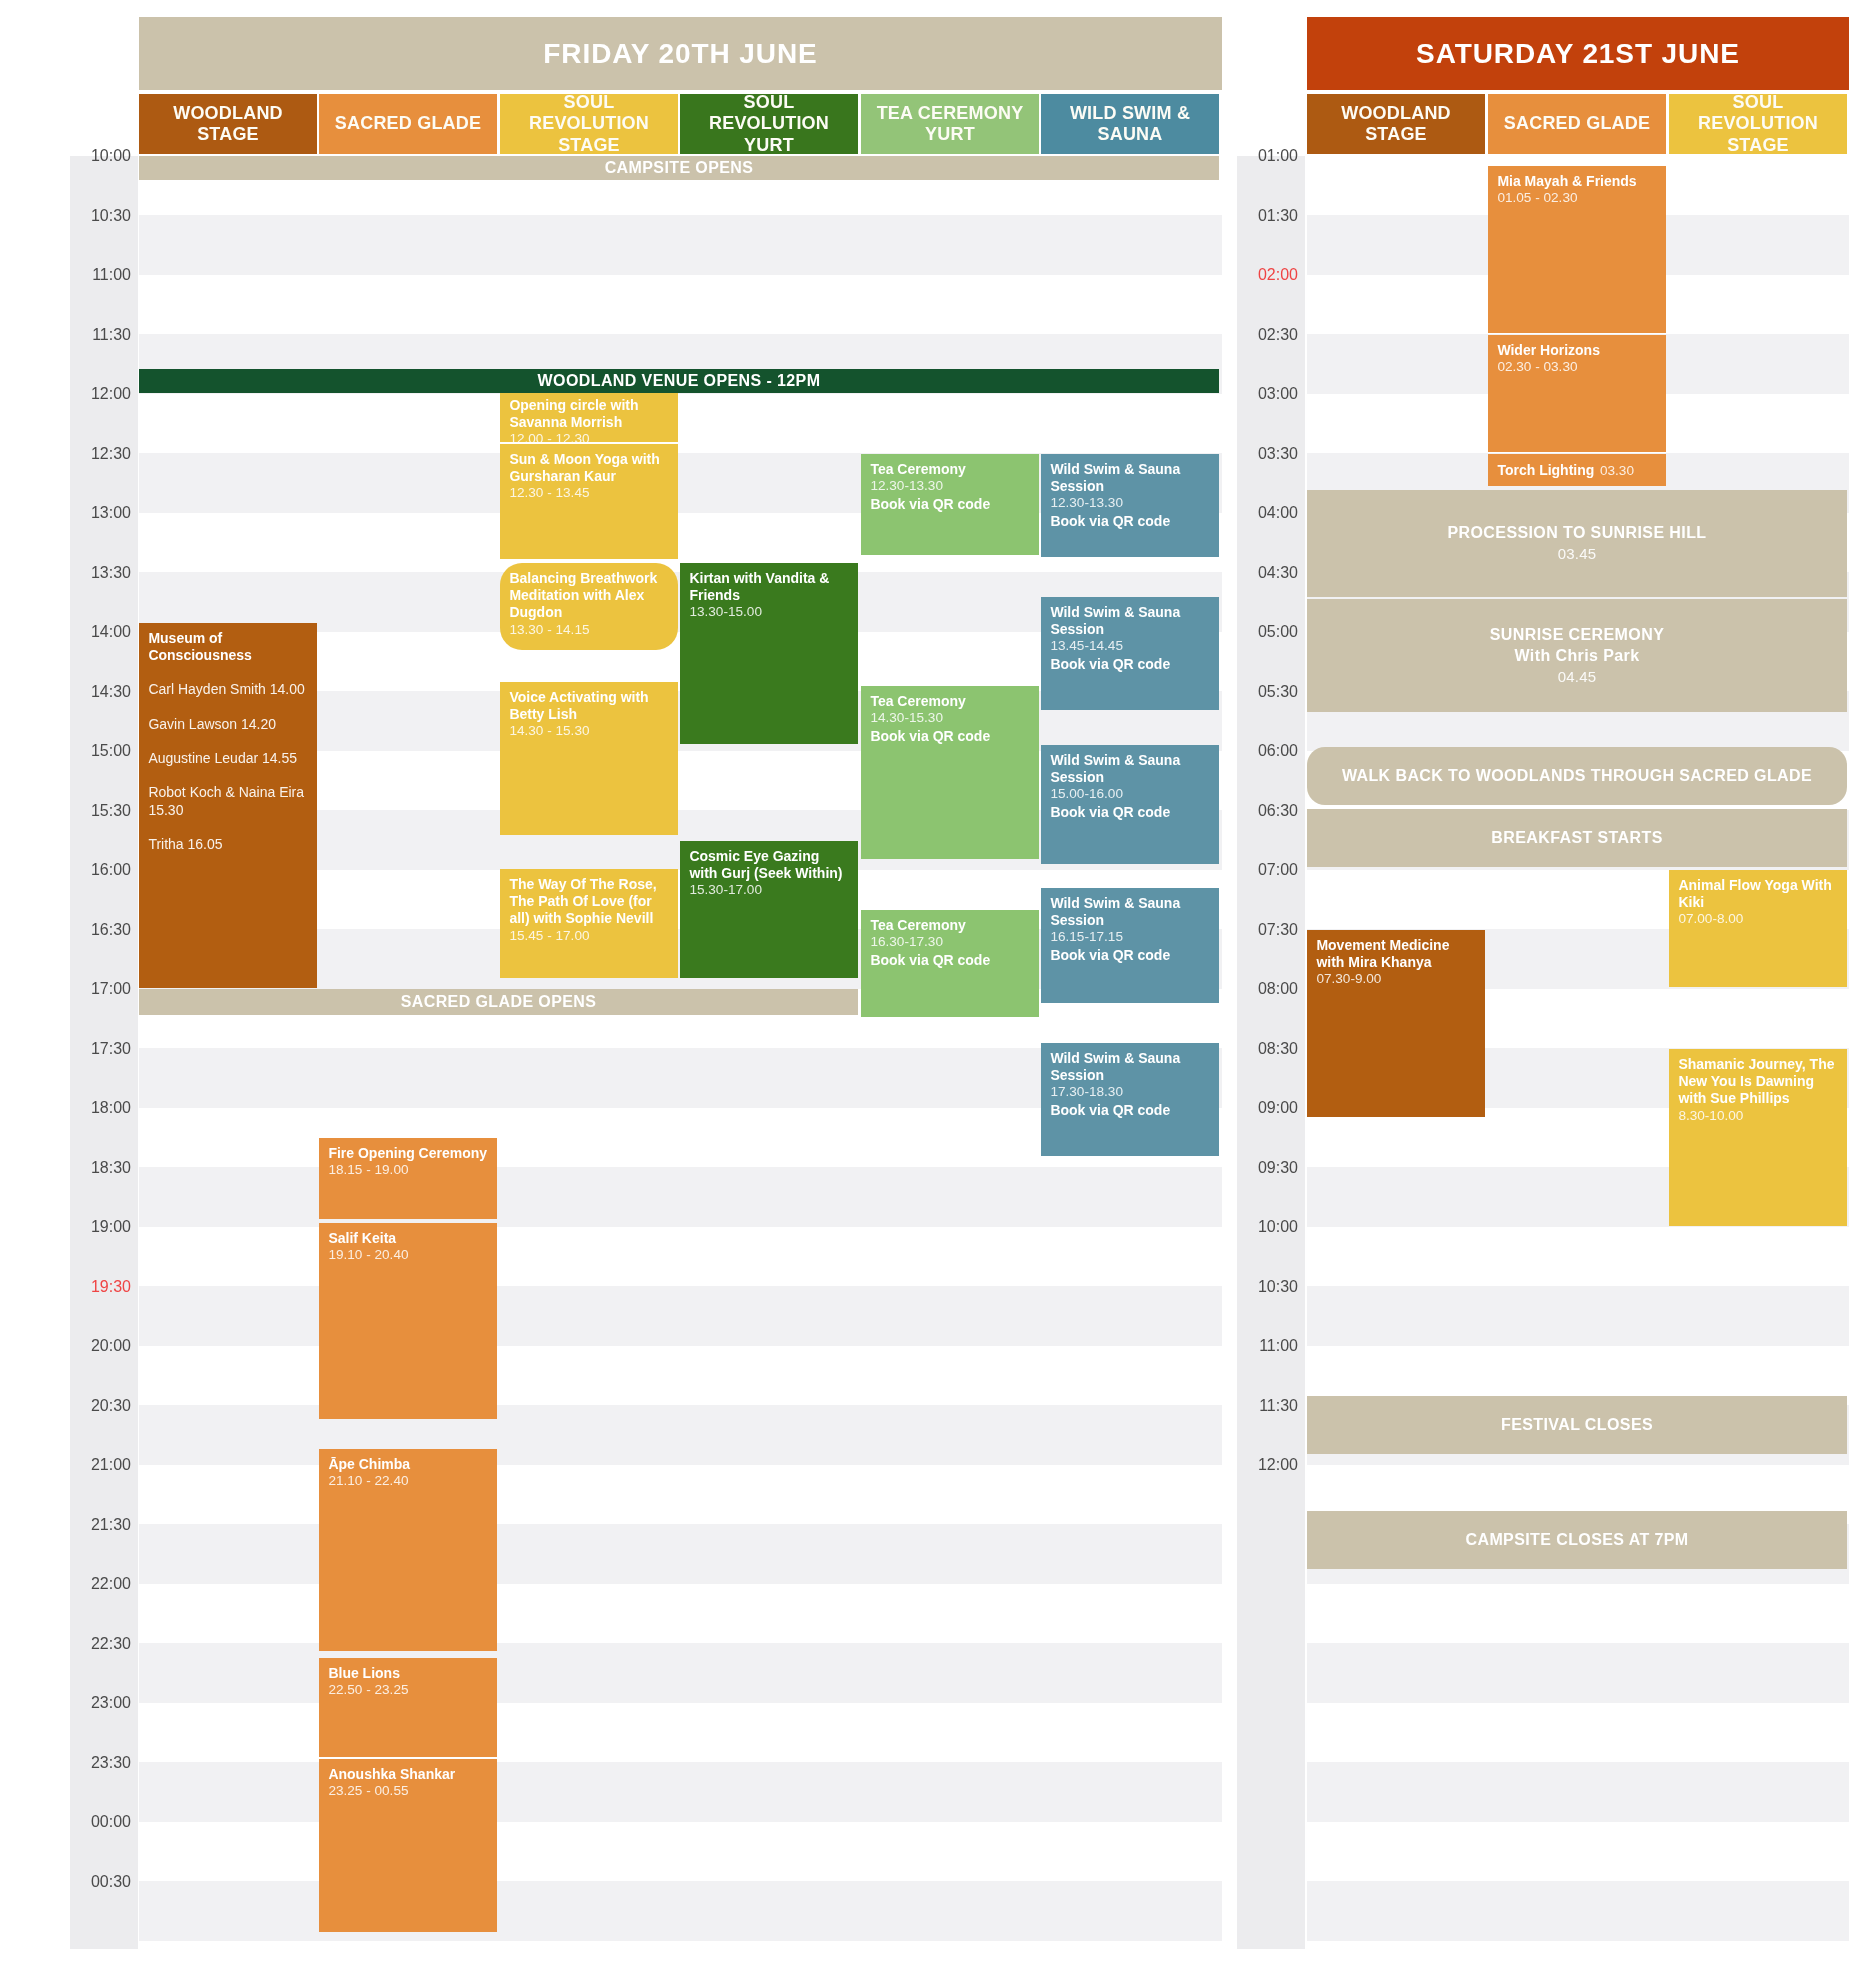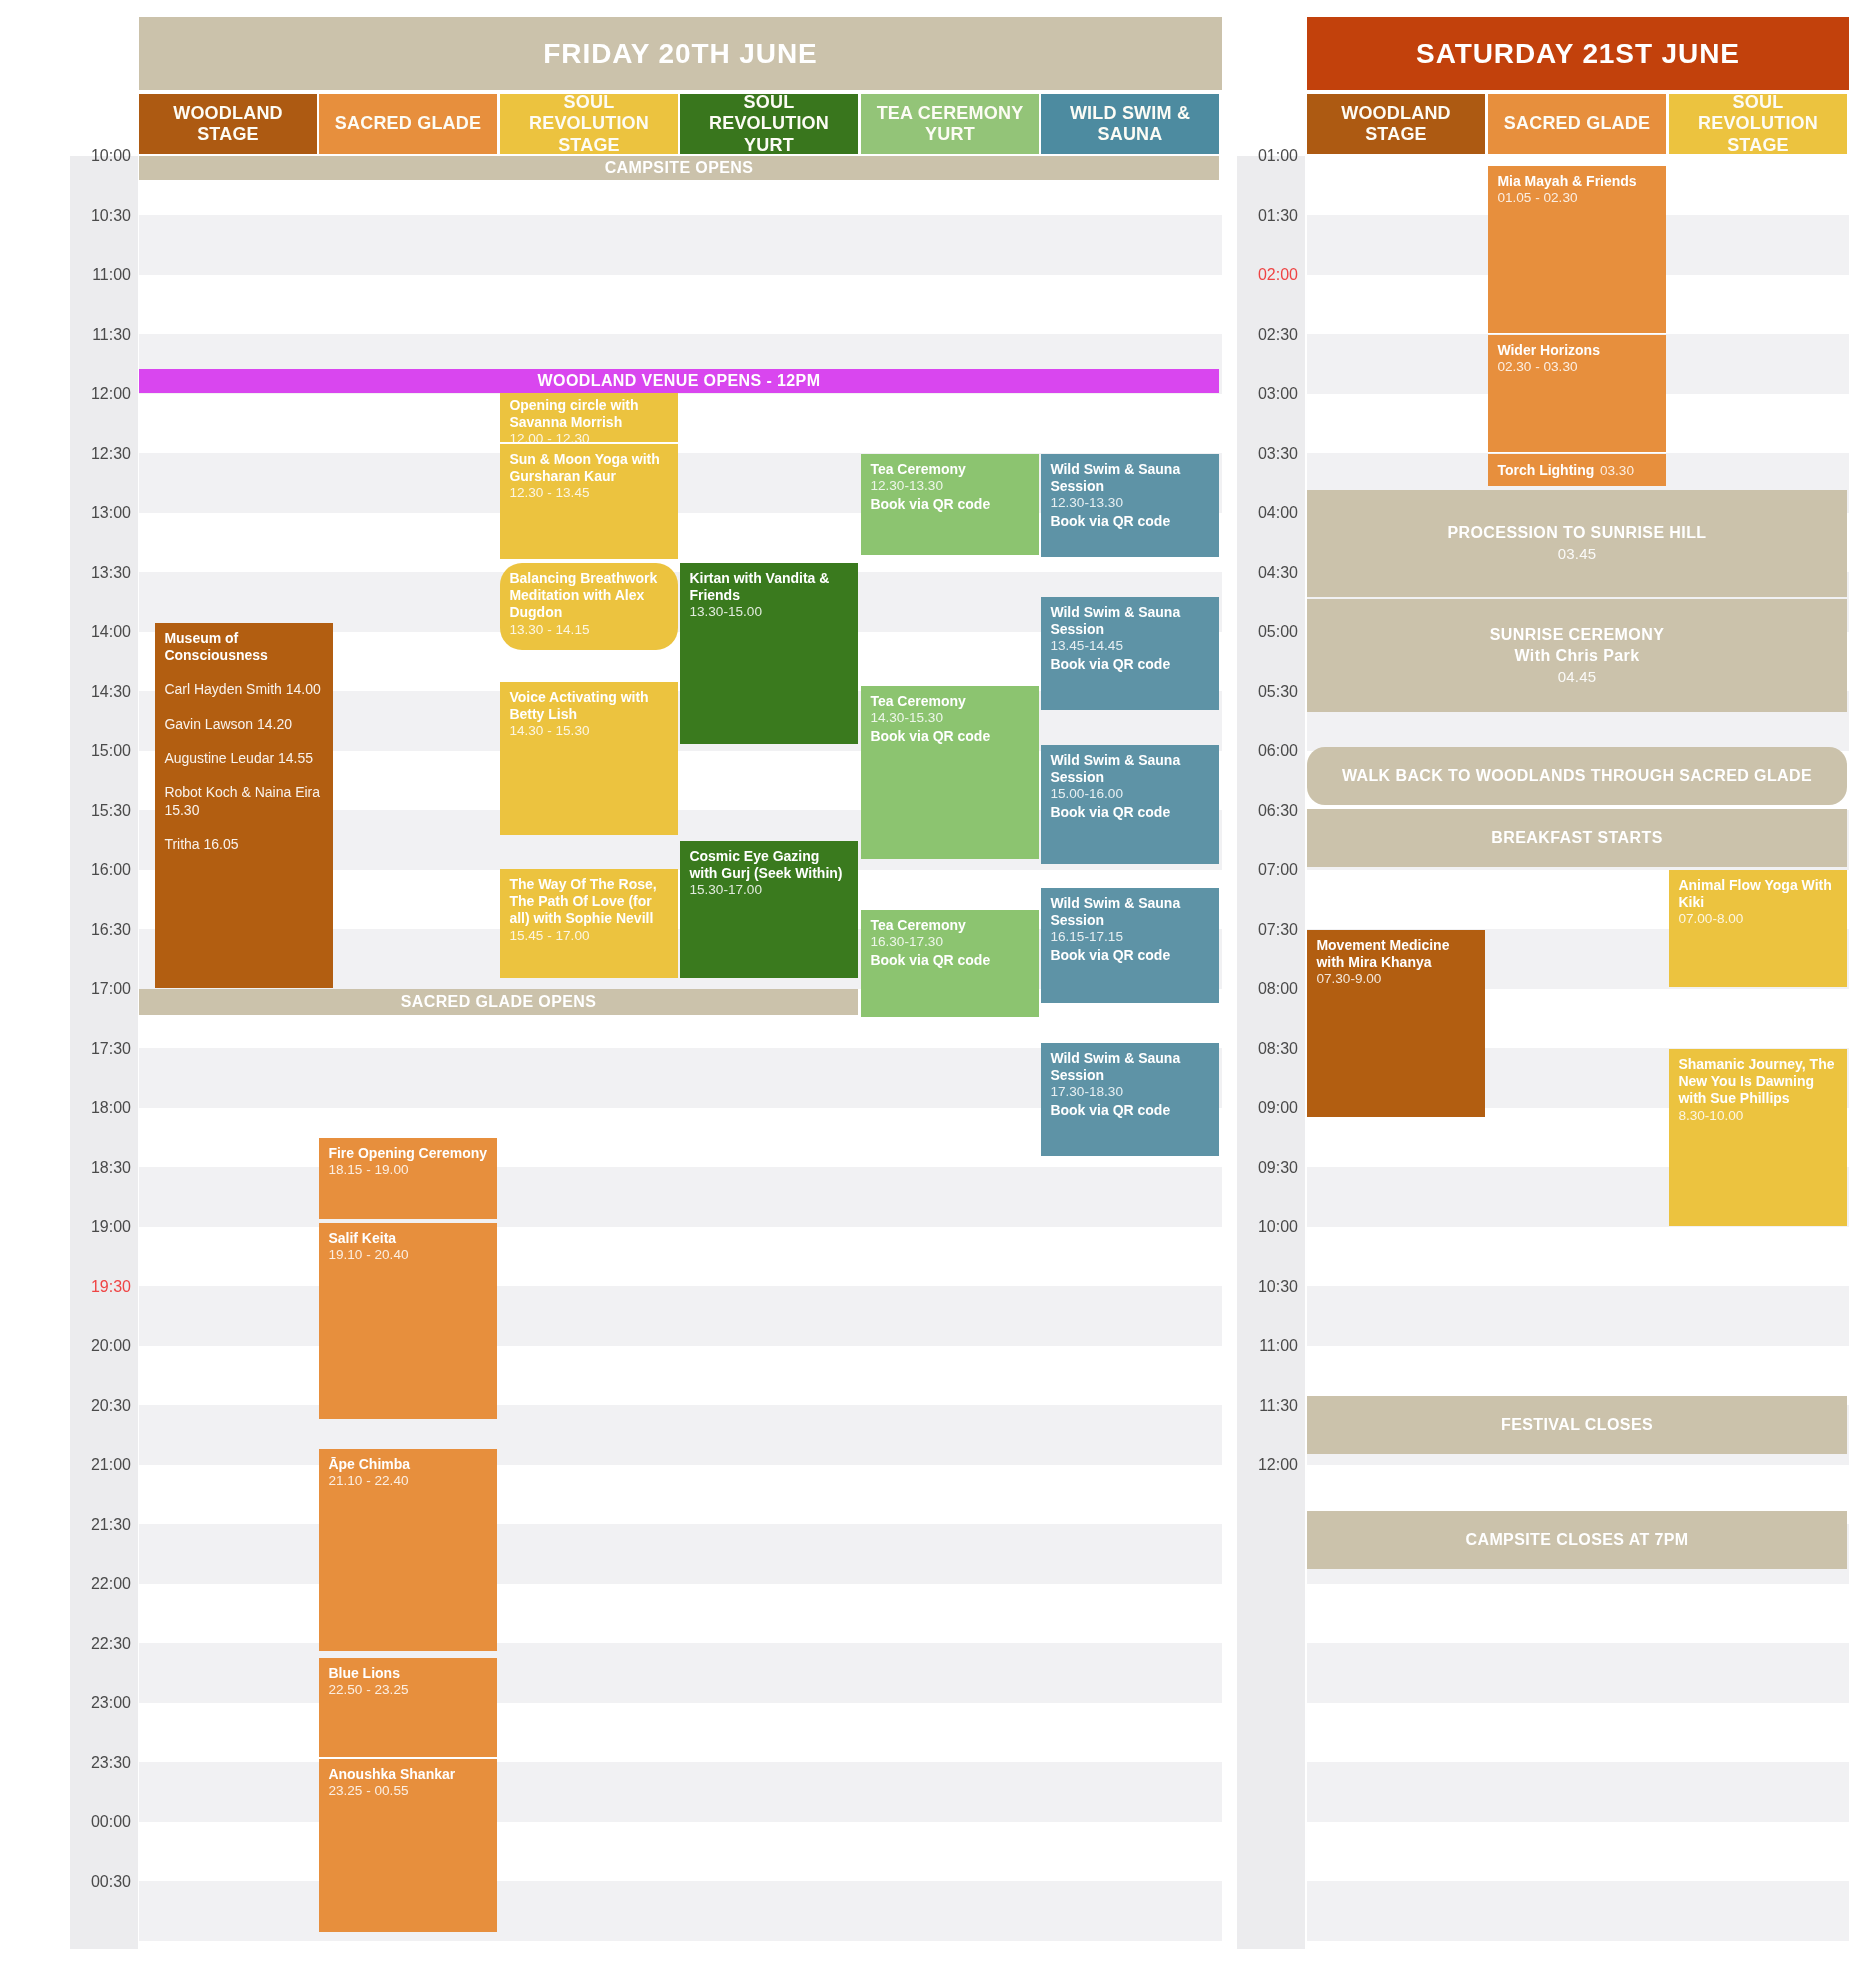--- a/index.html
+++ b/index.html
@@ -66,27 +66,27 @@
       <div class="abs time-label" style="left: 70px; top: 1525px; width: 61px; color: rgb(74, 74, 74);">21:30</div>
       <div class="abs time-label" style="left: 70px; top: 1584px; width: 61px; color: rgb(74, 74, 74);">22:00</div>
       <div class="abs time-label" style="left: 70px; top: 1644px; width: 61px; color: rgb(74, 74, 74);">22:30</div>
       <div class="abs time-label" style="left: 70px; top: 1703px; width: 61px; color: rgb(74, 74, 74);">23:00</div>
       <div class="abs time-label" style="left: 70px; top: 1763px; width: 61px; color: rgb(74, 74, 74);">23:30</div>
       <div class="abs time-label" style="left: 70px; top: 1822px; width: 61px; color: rgb(74, 74, 74);">00:00</div>
       <div class="abs time-label" style="left: 70px; top: 1882px; width: 61px; color: rgb(74, 74, 74);">00:30</div>
       <div class="abs banner" style="left: 139px; top: 156px; width: 1080px; height: 24px; background: rgb(203, 194, 171);">
         <div>CAMPSITE OPENS</div>
       </div>
-      <div class="abs banner" style="left: 139px; top: 369px; width: 1080px; height: 24px; background: #d946ef;">
+      <div class="abs banner" style="left: 139px; top: 369px; width: 1080px; height: 24px; background: #14532d;">
         <div>WOODLAND VENUE OPENS - 12PM</div>
       </div>
       <div class="abs banner" style="left: 139px; top: 989px; width: 719px; height: 26px; background: rgb(203, 194, 171);">
         <div>SACRED GLADE OPENS</div>
       </div>
-      <div class="abs event" style="left: 139px; top: 623px; width: 178px; height: 365px; background: rgb(178, 94, 17); color: rgb(255, 255, 255); margin-left: 16px;">
+      <div class="abs event" style="left: 139px; top: 623px; width: 178px; height: 365px; background: rgb(178, 94, 17); color: rgb(255, 255, 255);">
         <div class="t">Museum of Consciousness</div>
         <div class="line">Carl Hayden Smith 14.00</div>
         <div class="line">Gavin Lawson 14.20</div>
         <div class="line">Augustine Leudar 14.55</div>
         <div class="line">Robot Koch &amp; Naina Eira 15.30</div>
         <div class="line">Tritha 16.05</div>
       </div>
       <div class="abs event" style="left: 319px; top: 1138px; width: 178px; height: 81px; background: rgb(231, 143, 61); color: rgb(255, 255, 255);">
         <div class="t">Fire Opening Ceremony</div>
         <div class="tm">18.15 - 19.00</div>

